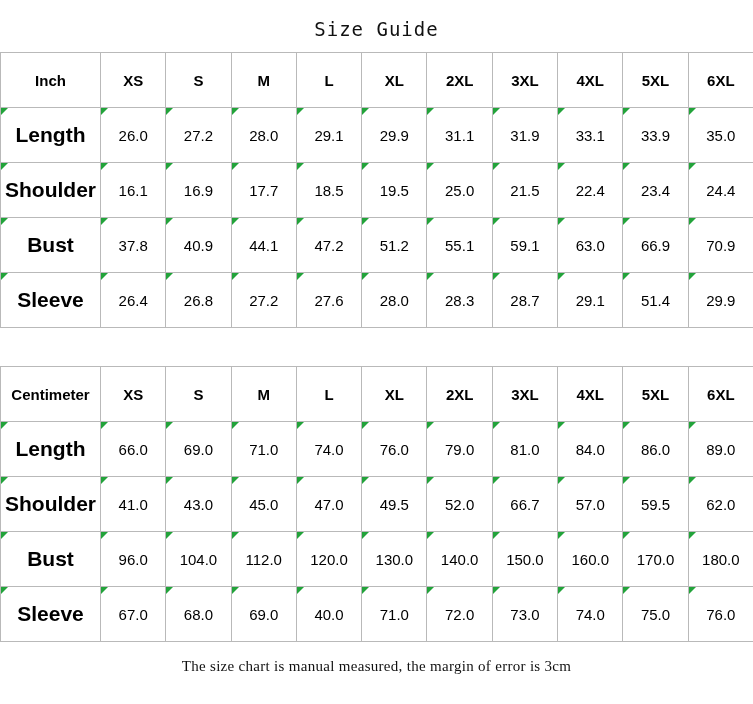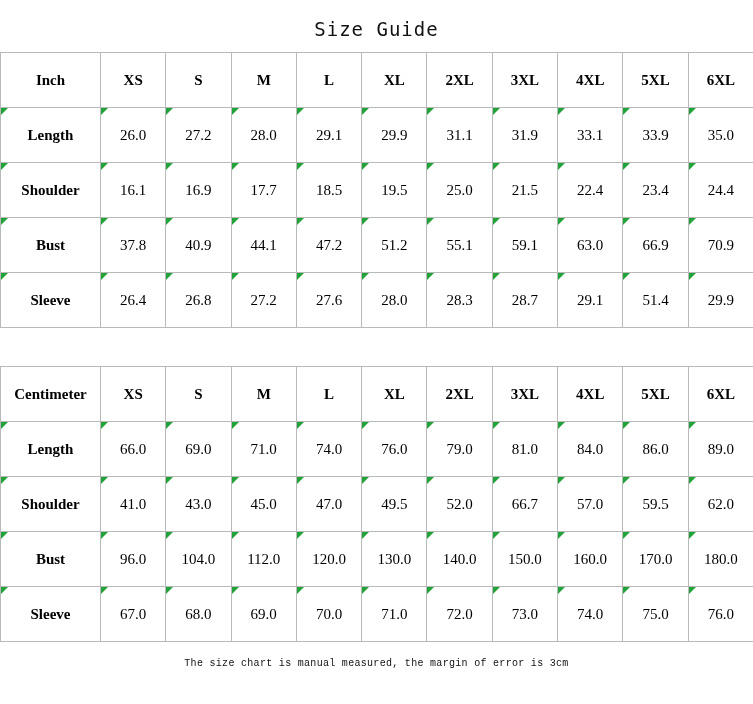--- a/index.html
+++ b/index.html
@@ -26,21 +26,20 @@
     text-align: center;
     letter-spacing: 1px;
     padding-top: 18px;
     padding-bottom: 12px;
     color: #111;
   }
   table.size-table {
     border-collapse: collapse;
     width: 753px;
     table-layout: fixed;
-    font-family: Liberation Serif, serif;
   }
   table.size-table td, table.size-table th {
     border: 1px solid #b9b9b9;
     height: 54px;
     text-align: center;
     vertical-align: middle;
     font-size: 15px;
     font-weight: bold;
     position: relative;
     background: #ffffff;
@@ -48,21 +47,21 @@
   }
   table.size-table td.val, table.size-table td.hdr-size {
     font-weight: bold;
   }
   table.size-table td.val {
     font-weight: normal;
     font-size: 15px;
   }
   table.size-table td.rowlabel {
     font-weight: bold;
-    font-size: 15px;
+    font-size: 21px;
   }
   table.size-table td.unit {
     font-weight: bold;
     font-size: 15px;
   }
   
   td.corner::before {
     content: "";
     position: absolute;
     top: 0;
@@ -70,22 +69,22 @@
     width: 0;
     height: 0;
     border-top: 7px solid #22a33a;
     border-right: 7px solid transparent;
   }
   .gap {
     height: 38px;
     background: #ffffff;
   }
   .footnote {
-    font-family: Liberation Mono, monospace;
-    font-size: 10px;
+    font-family: Liberation Serif, serif;
+    font-size: 15px;
     text-align: center;
     padding-top: 16px;
     color: #111;
     letter-spacing: 0.3px;
   }
   col.c-label { width: 100px; }
   col.c-size  { width: 65.3px; }
 </style>
 </head>
 <body>
@@ -244,21 +243,21 @@
         <td class="val corner">150.0</td>
         <td class="val corner">160.0</td>
         <td class="val corner">170.0</td>
         <td class="val corner">180.0</td>
       </tr>
       <tr>
         <td class="rowlabel corner">Sleeve</td>
         <td class="val corner">67.0</td>
         <td class="val corner">68.0</td>
         <td class="val corner">69.0</td>
-        <td class="val corner">70.0</td>
+        <td class="val corner">40.0</td>
         <td class="val corner">71.0</td>
         <td class="val corner">72.0</td>
         <td class="val corner">73.0</td>
         <td class="val corner">74.0</td>
         <td class="val corner">75.0</td>
         <td class="val corner">76.0</td>
       </tr>
     </tbody>
   </table>
 

